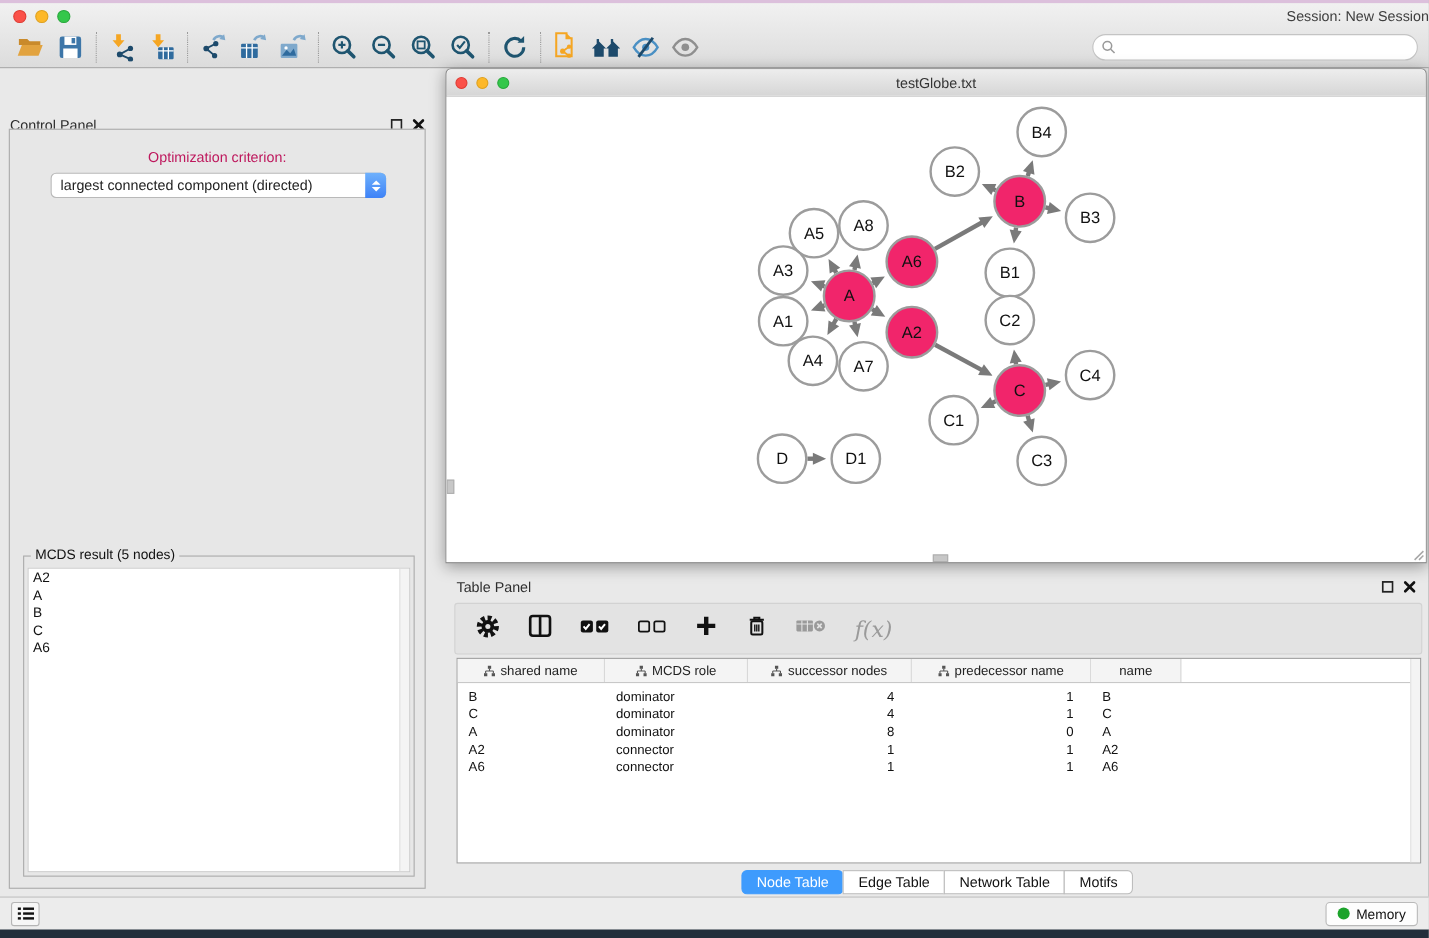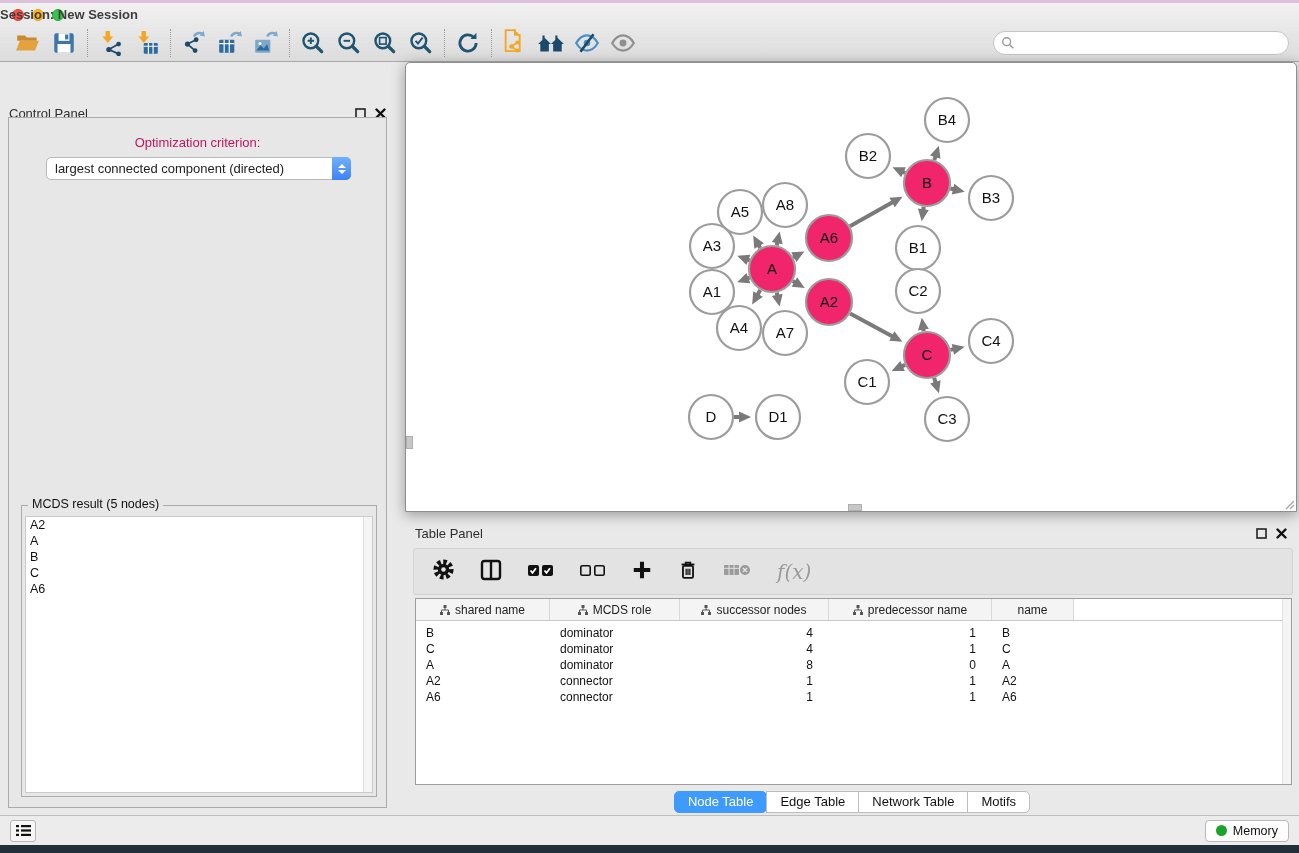--- a/index.html
+++ b/index.html
@@ -14,21 +14,21 @@
   .header {
     position:absolute; top:3px; left:0; right:0; height:59px;
     background:linear-gradient(#F1F1F1,#DCDCDC); border-bottom:1px solid #A9A9A9;
   }
   .traffic { position:absolute; display:flex; gap:8px; }
   .traffic .dot { width:12px; height:12px; border-radius:50%; }
   .dot.red { background:#FB5149; border:1px solid #DF3B33; }
   .dot.yellow { background:#FDB829; border:1px solid #DFA11F; }
   .dot.green { background:#34C74B; border:1px solid #27A83B; }
   .header .traffic { top:6px; left:12px; }
-  .win-title { position:absolute; top:4px; left:0; right:0; text-align:left; font-size:13px; color:#3E3E3E;font-weight:bold; }
+  .win-title { position:absolute; top:4px; left:0; right:0; text-align:right; font-size:13px; color:#3E3E3E; }
   .toolbar { position:absolute; top:22px; left:0; right:0; height:36px; display:flex; align-items:center; padding:0 10px; }
   .icon-btn { width:36px; height:32px; display:flex; align-items:center; justify-content:center; }
   .tsep { border-left:1px dotted #9A9A9A; height:28px; margin:0 5px; }
   .search-wrap { margin-left:auto; }
   .search-box { width:296px; height:24px; border:1px solid #C4C4C4; border-radius:12px; background:#fff; display:flex; align-items:center; padding:0 7px; }
   .search-box input { border:none; outline:none; flex:1; font-size:12px; background:transparent; font-family:inherit; }
   
   .panel-title { font-size:13px; color:#2E2E2E; }
   .panel-icons { display:flex; gap:9px; align-items:center; }
   
@@ -268,20 +268,28 @@
             <div class="mcds-item">A</div>
             <div class="mcds-item">B</div>
             <div class="mcds-item">C</div>
             <div class="mcds-item">A6</div>
           </div>
       </div>
     </div>
   </div>
 
   <div class="net-window">
+    <div class="net-titlebar">
+      <div class="traffic small">
+        <span class="dot red"></span>
+        <span class="dot yellow"></span>
+        <span class="dot green"></span>
+      </div>
+      <div class="net-title">testGlobe.txt</div>
+    </div>
     <div class="net-canvas">
       <svg id="graph-svg" width="890" height="423">
           <line x1="343.5900931847508" y1="189.59046427917886" x2="340.54860634017587" y2="190.75636756959926" stroke="#7A7A7A" stroke-width="4"></line>
           <polygon points="331.21114516715534,194.33572768592379 340.44745051080145,184.9048919011731 344.38474663875843,195.17609919149564" fill="#7A7A7A"></polygon>
           <line x1="343.5900931847508" y1="172.40953572082114" x2="340.54860634017587" y2="171.24363243040074" stroke="#7A7A7A" stroke-width="4"></line>
           <polygon points="331.21114516715534,167.66427231407621 344.38474663875843,166.82390080850436 340.44745051080145,177.0951080988269" fill="#7A7A7A"></polygon>
           <line x1="354.28433131319457" y1="201.94619553095518" x2="351.0616558921584" y2="207.70794855644414" stroke="#7A7A7A" stroke-width="4"></line>
           <polygon points="346.18012727265614,216.43553002767544 347.2377918068816,203.2775915214716 356.8381314252361,208.64727300292412" fill="#7A7A7A"></polygon>
           <line x1="354.25116583901666" y1="160.07238915074845" x2="352.11278599818263" y2="156.2634000592628" stroke="#7A7A7A" stroke-width="4"></line>
           <polygon points="347.21743843110625,147.543562205408 357.887766331218,155.31492646814175 348.29594469197775,160.6998087919258" fill="#7A7A7A"></polygon>

